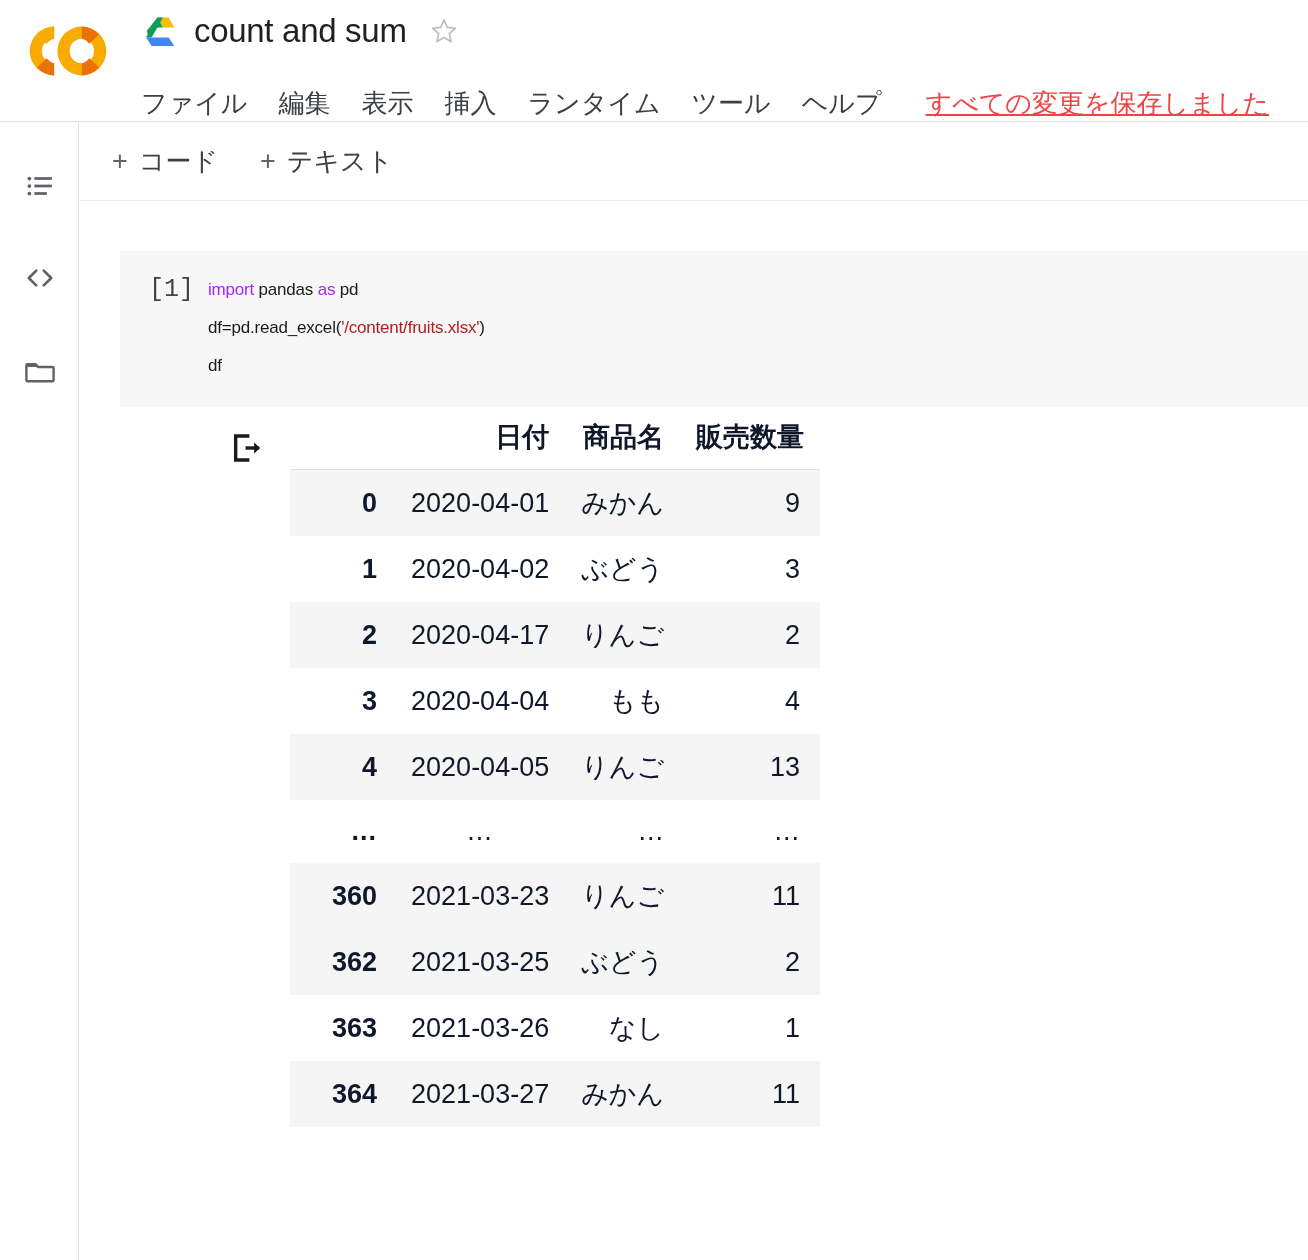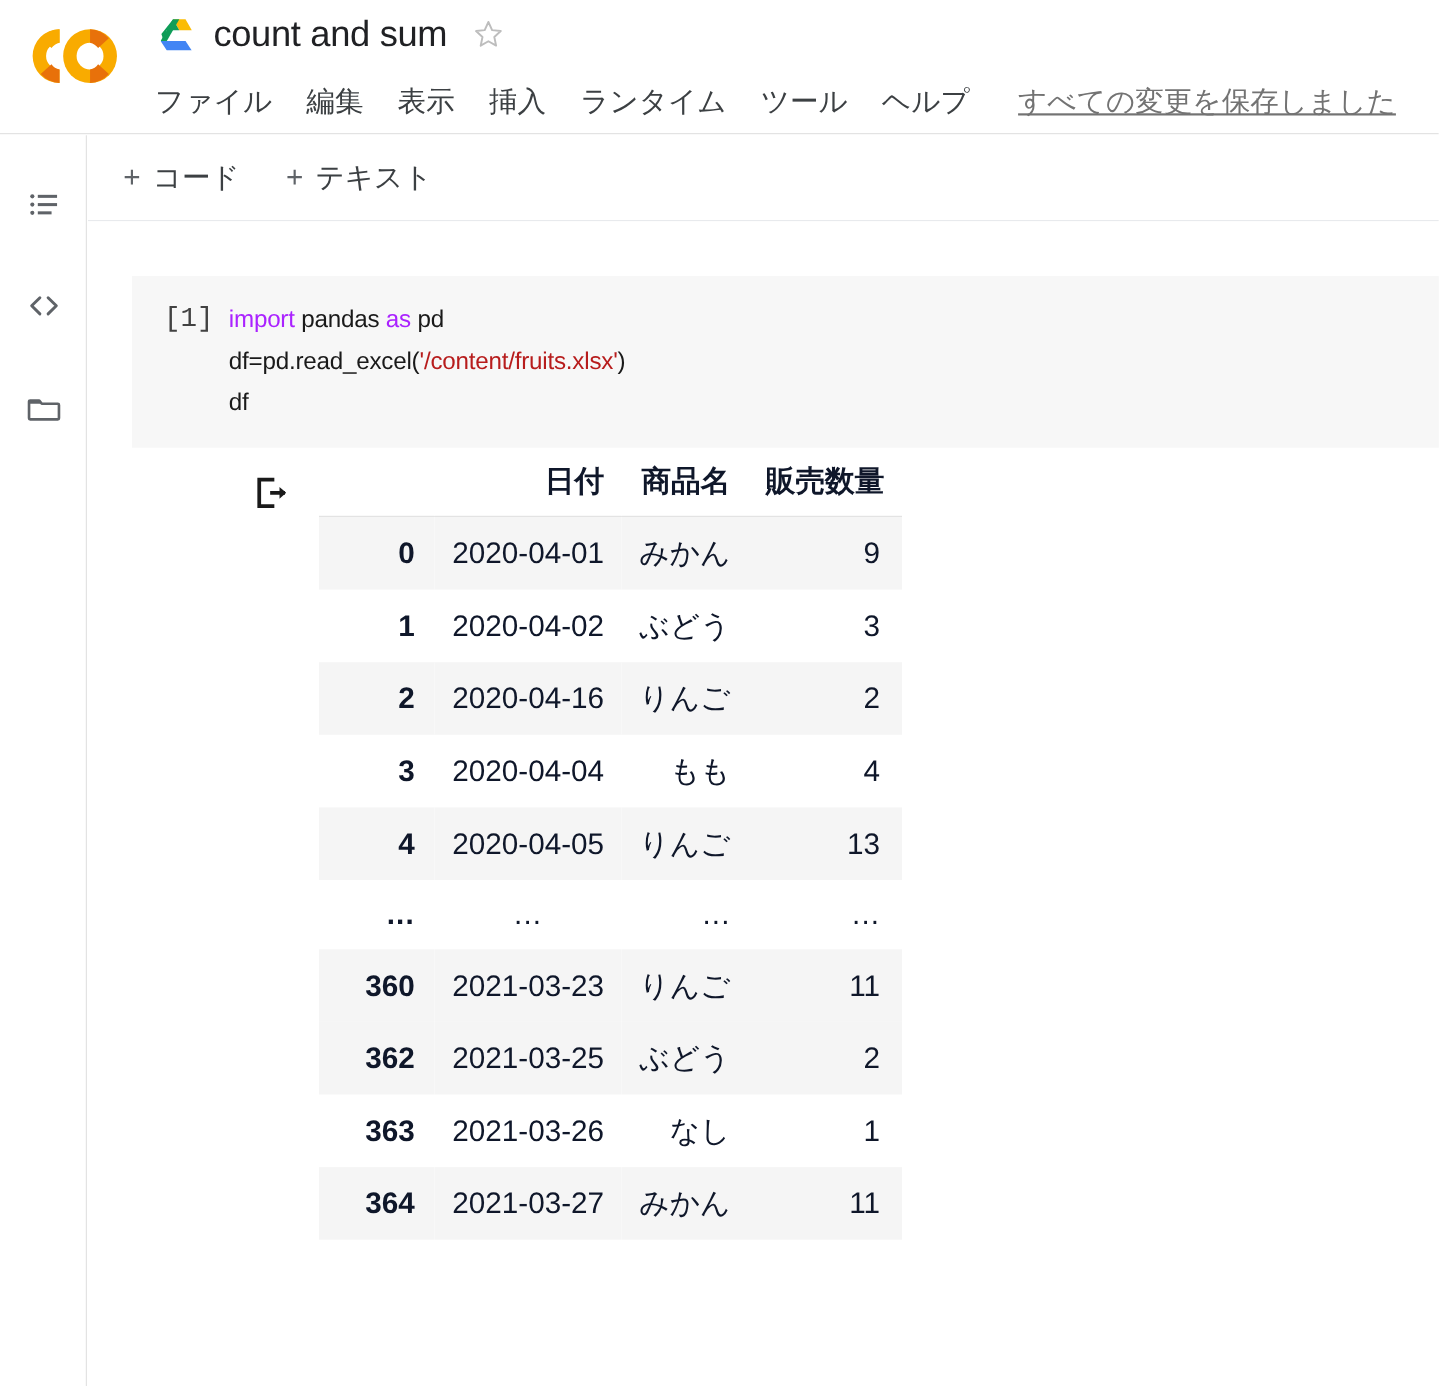--- a/index.html
+++ b/index.html
@@ -45,35 +45,35 @@
     color: #202124;
     font-family: "Liberation Sans", "DejaVu Sans", sans-serif;
     line-height: 1;
     white-space: nowrap;
   }
   .star-icon { width: 30px; height: 30px; display: block; margin-left: 8px; }
 
   .menu-row {
     position: absolute;
     left: 141px;
-    top: 75px;
+    top: 86px;
     display: flex;
     align-items: baseline;
     gap: 31px;
     white-space: nowrap;
   }
   .menu-item {
     font-size: 26px;
     color: #3c4043;
     letter-spacing: 0px;
     cursor: pointer;
   }
   .save-status {
     font-size: 26px;
-    color: #737373;
+    color: #ef4444;
     text-decoration: underline;
     margin-left: 13px;
     cursor: pointer;
   }
 
   
   .sidebar {
     position: absolute;
     left: 0;
     top: 123px;
@@ -143,21 +143,21 @@
     text-align: right;
     padding-right: 14px;
     font-family: "Liberation Mono", "DejaVu Sans Mono", monospace;
     font-size: 25px;
     color: #424242;
     line-height: 38px;
     flex: none;
   }
   .code-lines {
     font-family: "Liberation Sans", "DejaVu Sans", sans-serif;
-    font-size: 22px;
+    font-size: 17px;
     line-height: 38px;
     color: #1a1a1a;
     white-space: pre;
     letter-spacing: -0.2px;
   }
   .kw { color: #aa22ff; }
   .str { color: #b71c1c; }
 
   
   .output-area {
@@ -361,21 +361,21 @@
               <td class="qty">9</td>
             </tr>
             <tr class="even">
               <th class="idx">1</th>
               <td class="date">2020-04-02</td>
               <td class="name">ぶどう</td>
               <td class="qty">3</td>
             </tr>
             <tr class="odd">
               <th class="idx">2</th>
-              <td class="date">2020-04-16</td>
+              <td class="date">2020-04-17</td>
               <td class="name">りんご</td>
               <td class="qty">2</td>
             </tr>
             <tr class="even">
               <th class="idx">3</th>
               <td class="date">2020-04-04</td>
               <td class="name">もも</td>
               <td class="qty">4</td>
             </tr>
             <tr class="odd">

